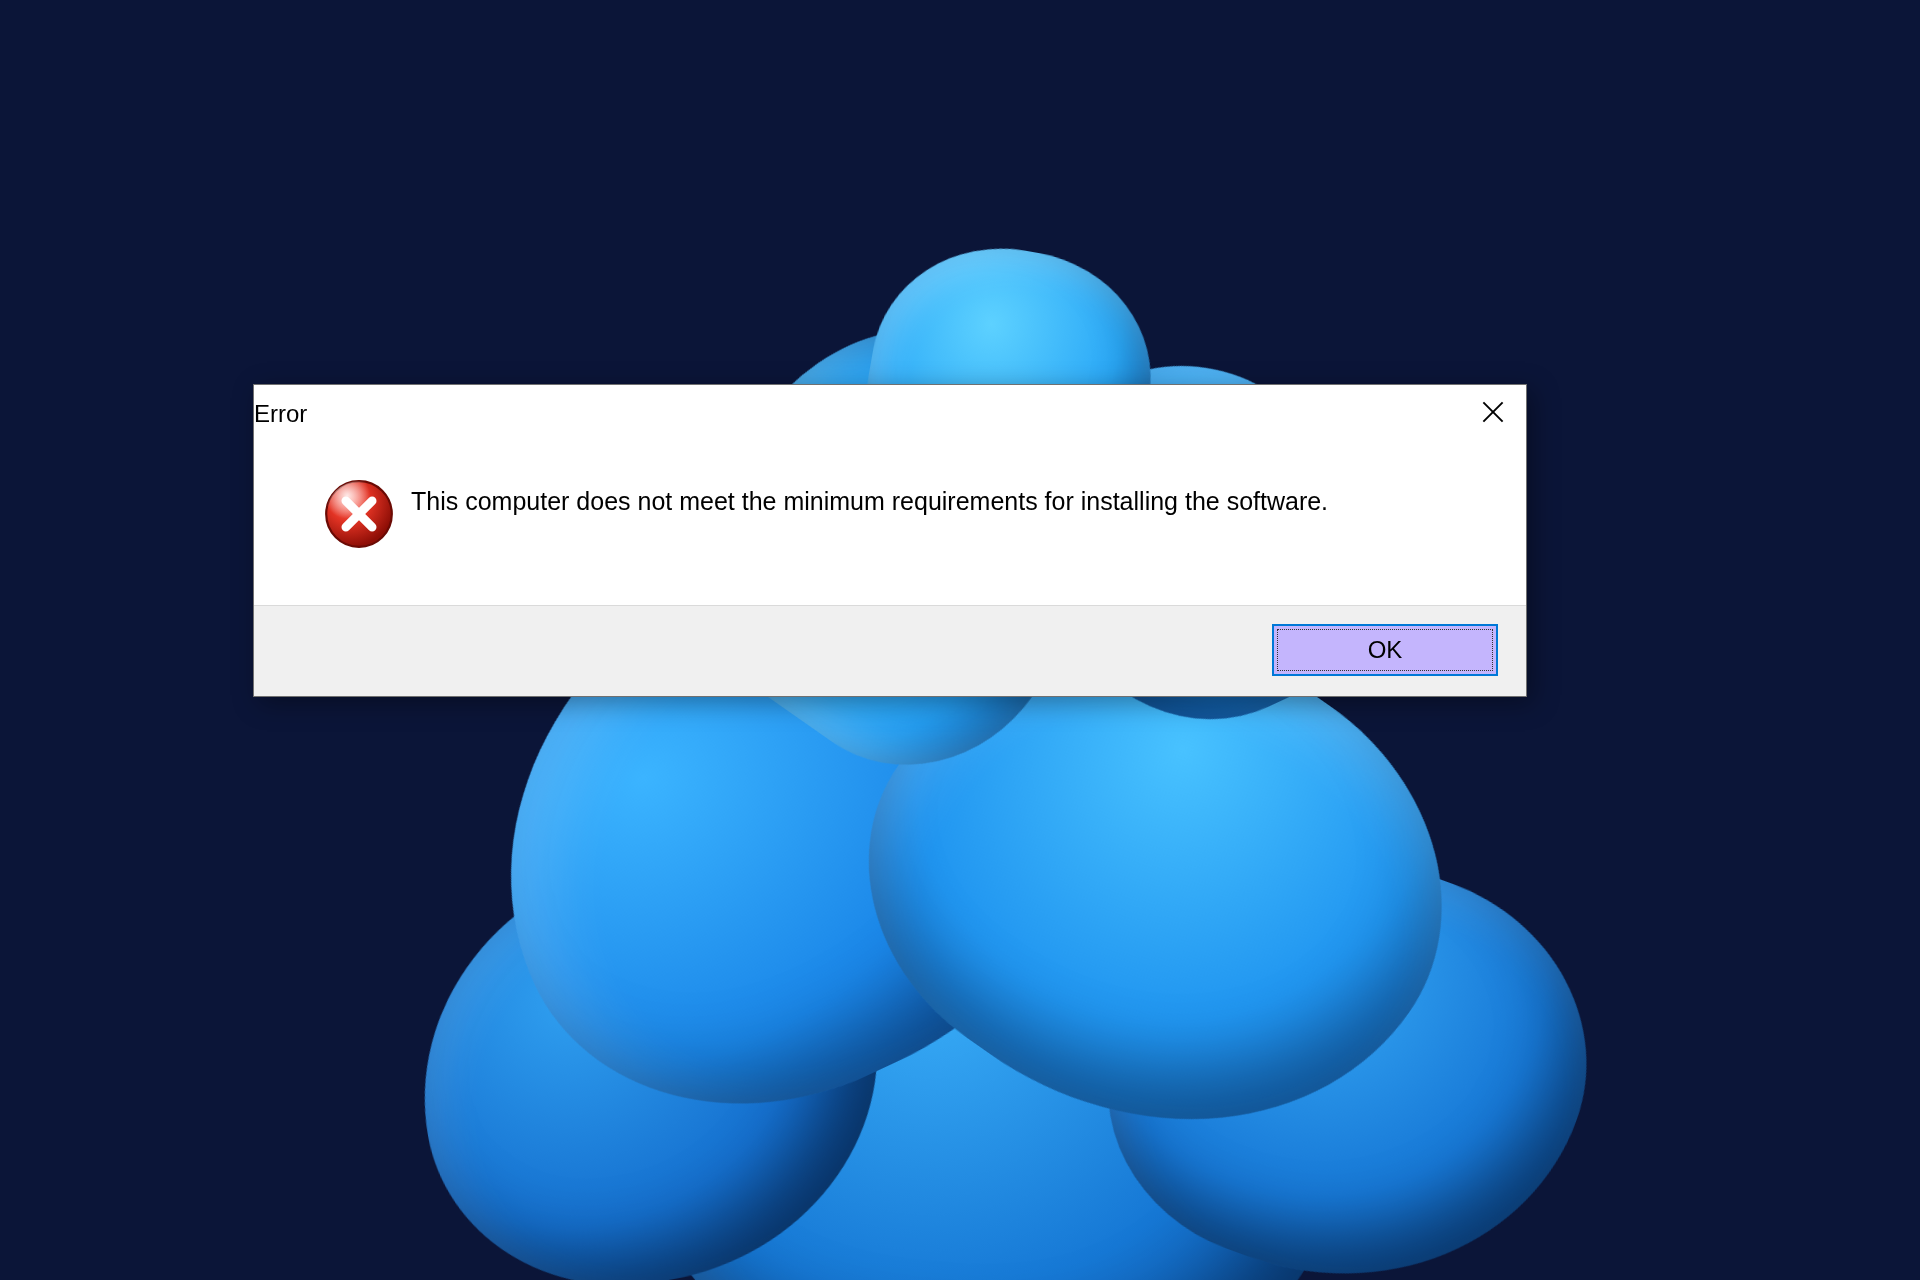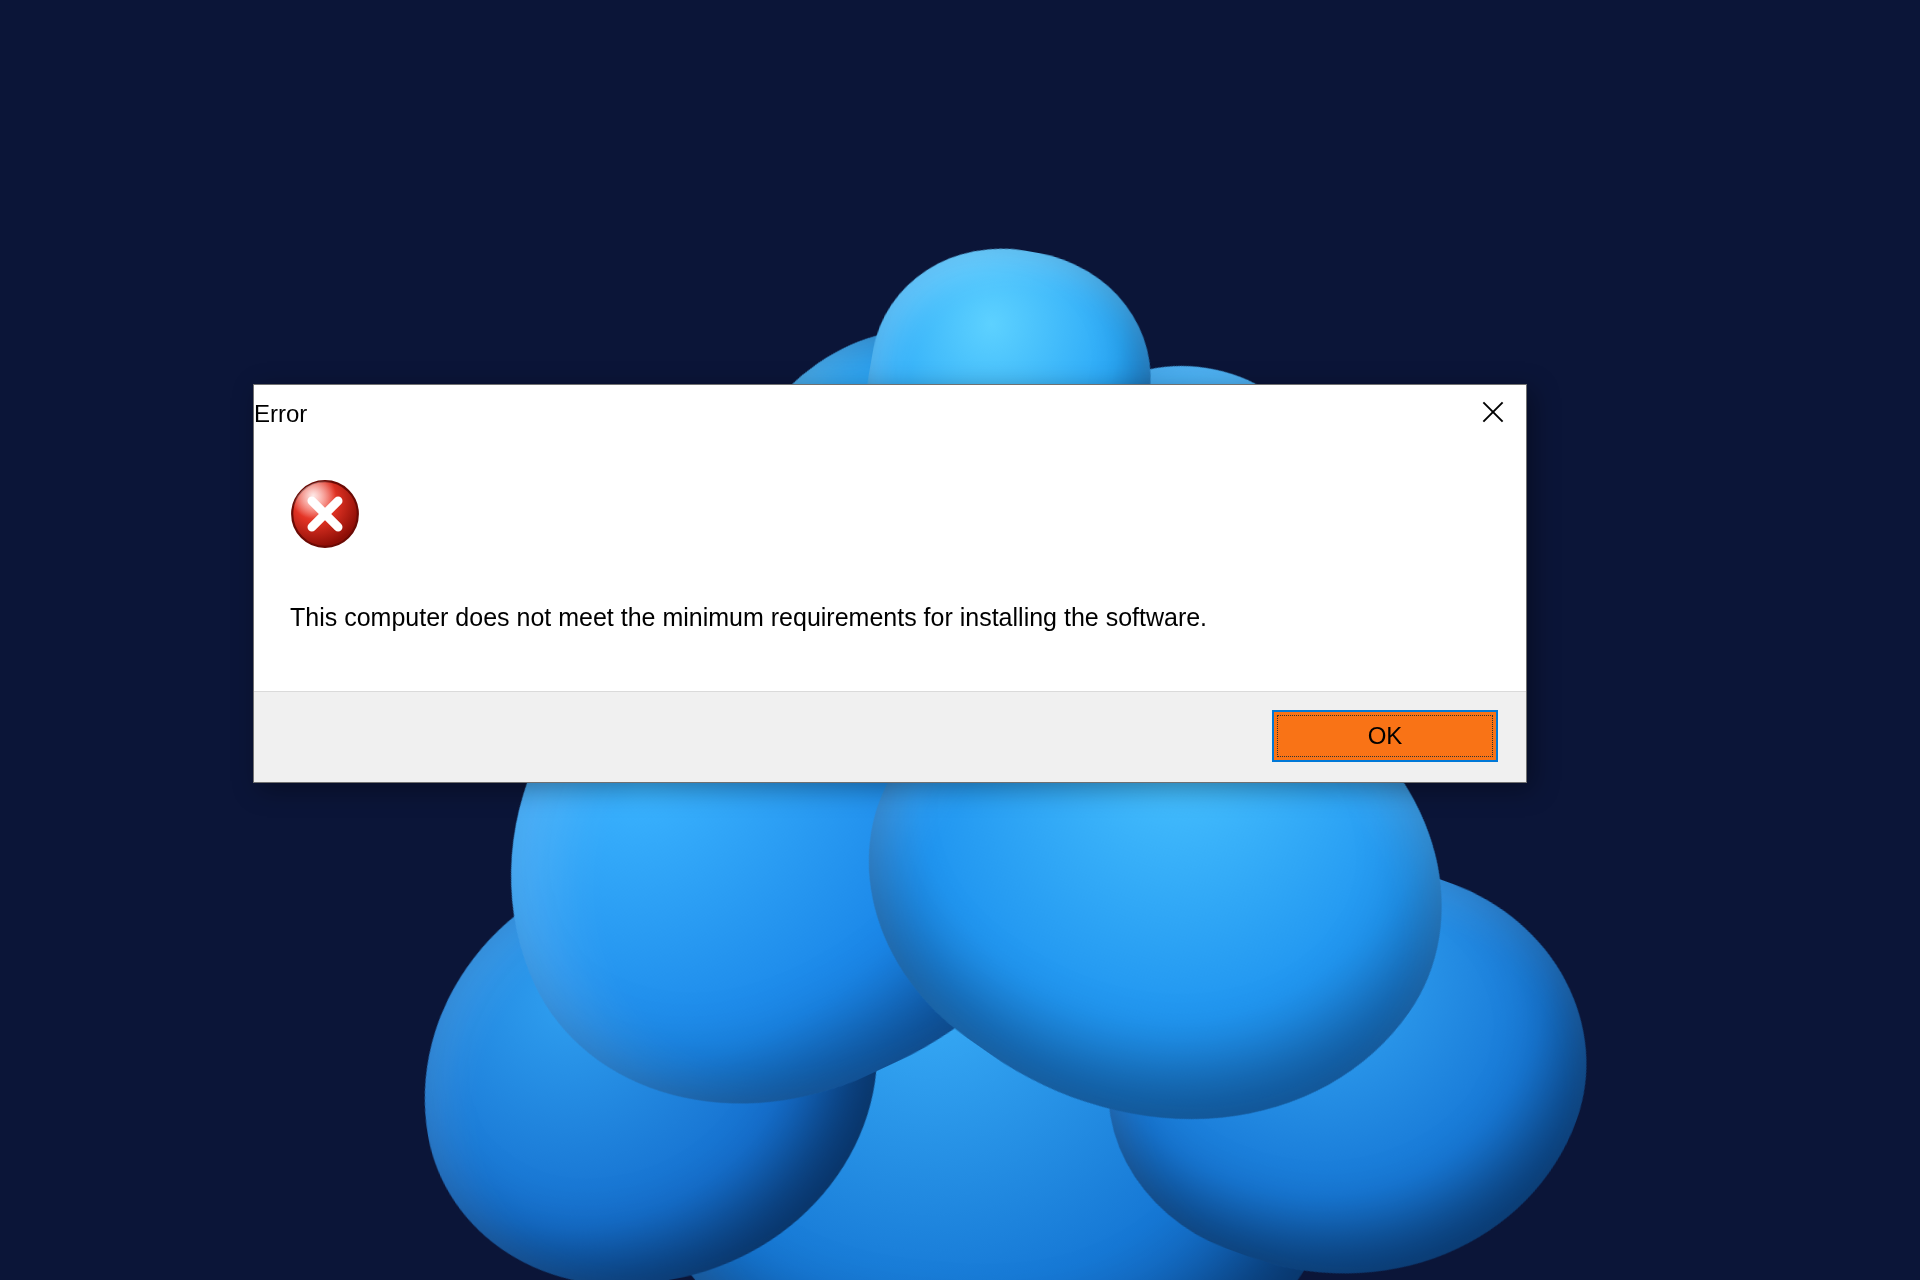--- a/index.html
+++ b/index.html
@@ -77,24 +77,23 @@
     }
     
     .close-btn svg {
       width: 22px;
       height: 22px;
     }
     
     .content {
       display: flex;
       align-items: flex-start;
-      padding: 38px 36px 56px 36px;
-      gap: 48px;
+      padding: 38px 36px 56px 70px;
+      gap: 17px;
       background: #ffffff;
-      flex-direction: column;
     }
     
     .error-icon {
       flex: 0 0 auto;
       width: 70px;
       height: 70px;
       margin-top: -2px;
     }
     
     .message {
@@ -109,21 +108,21 @@
       background: #f0f0f0;
       border-top: 1px solid #dadada;
       padding: 18px 28px 20px;
       display: flex;
       justify-content: flex-end;
     }
     
     .ok-btn {
       width: 226px;
       height: 52px;
-      background: #f97316;
+      background: #c4b5fd;
       border: 2px solid #0078d7;
       outline: 1px dotted #333;
       outline-offset: -6px;
       font-size: 24px;
       color: #000;
       cursor: pointer;
       font-family: inherit;
     }
   </style>
 </head>

